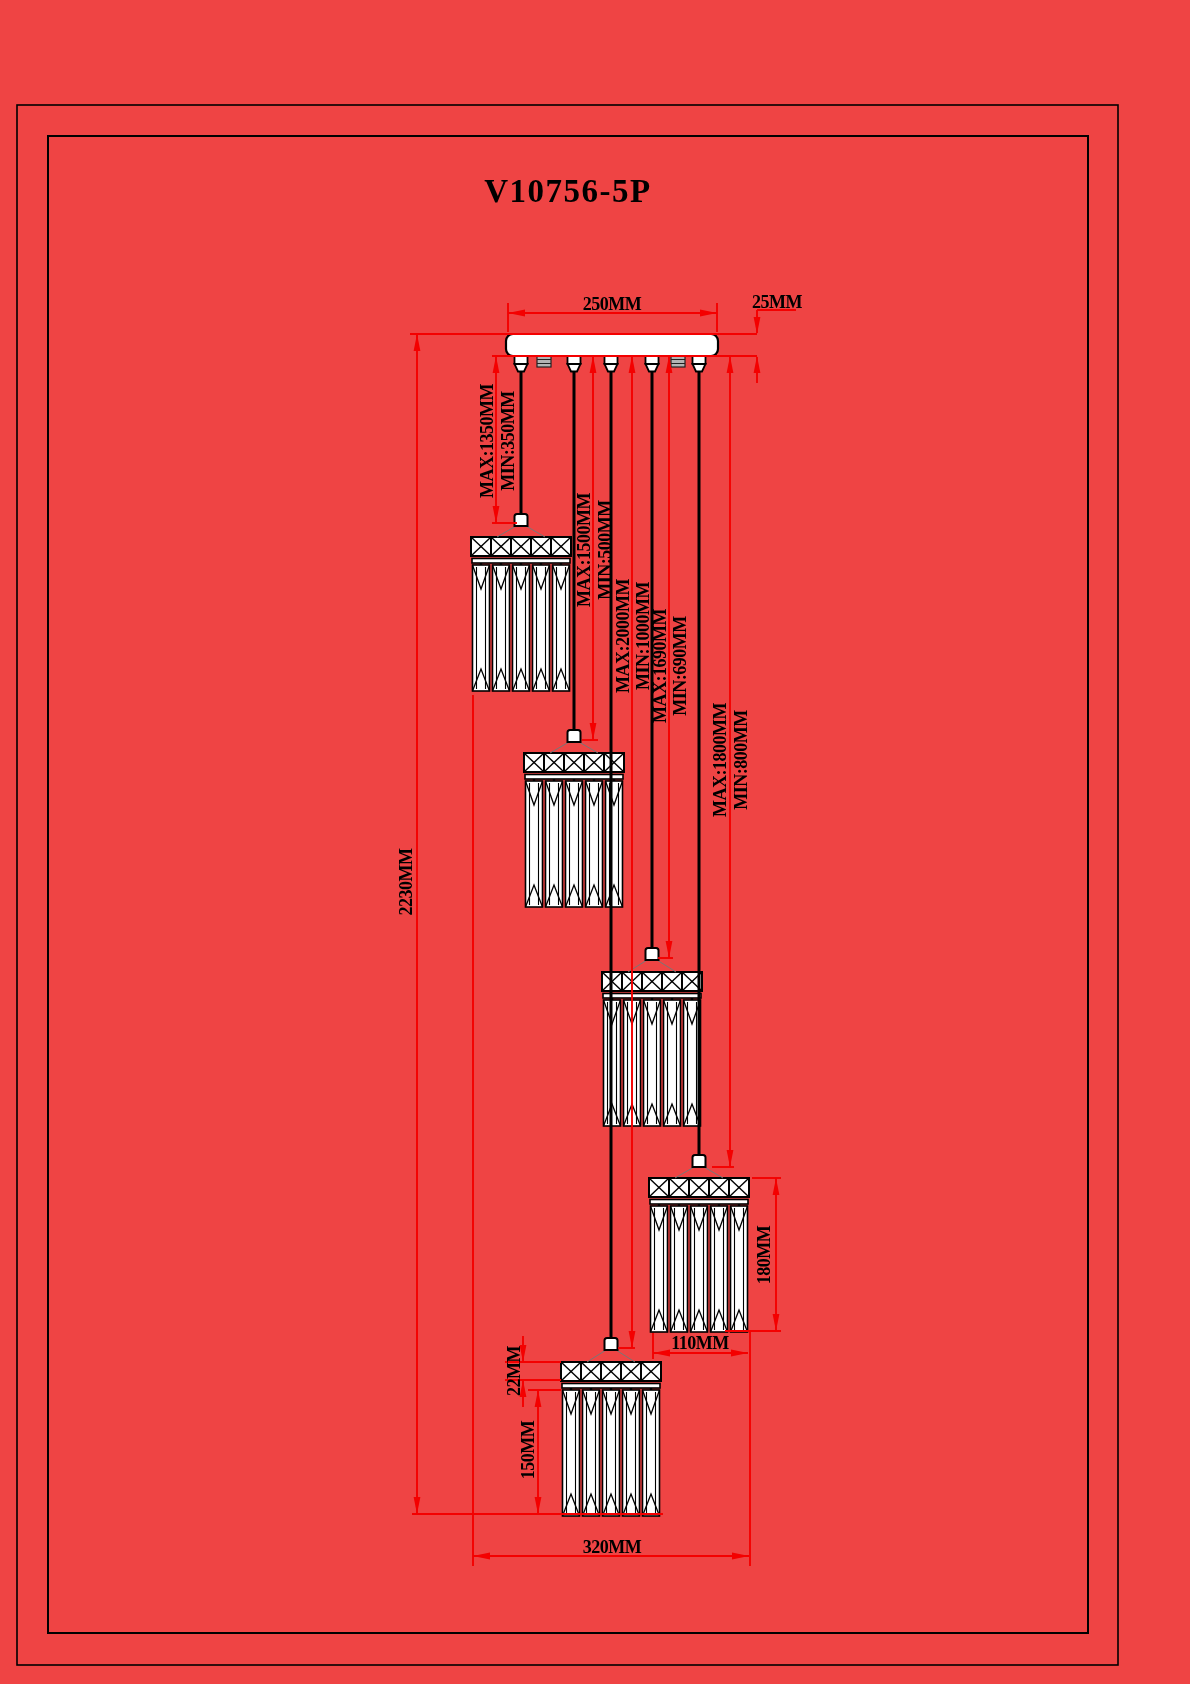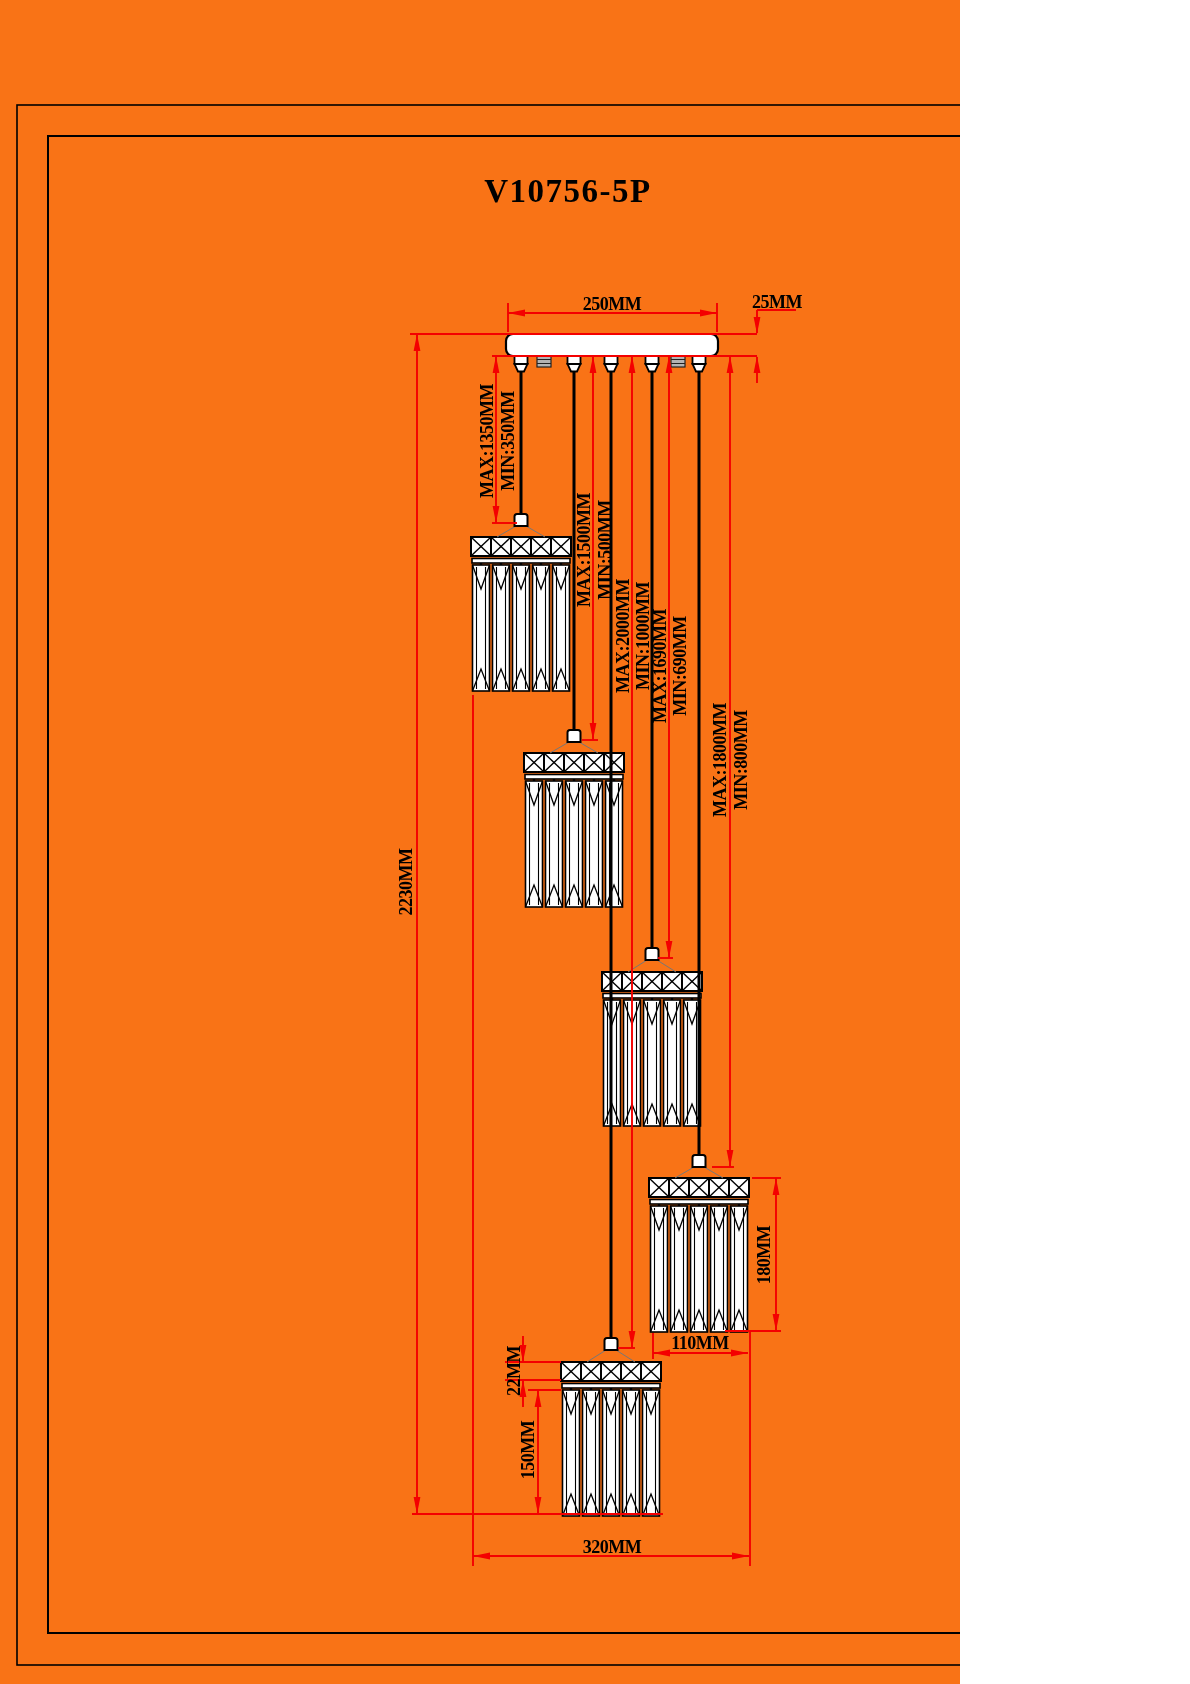--- a/index.html
+++ b/index.html
@@ -1,16 +1,16 @@
 <!DOCTYPE html>
 <html><head>
 <meta charset="utf-8">
 <style>
   html,body{margin:0;padding:0;background:#ffffff;}
-  .page{position:relative;width:960px;height:1684px;background:#f97316;overflow:hidden;
+  .page{position:relative;width:1190px;height:1684px;background:#ef4444;overflow:hidden;
         font-family:"Liberation Serif",serif;}
   svg{display:block;}
   .title{font:bold 33px "Liberation Serif",serif;letter-spacing:1.5px;fill:#000;}
   .dim{font:bold 18px "Liberation Serif",serif;letter-spacing:-0.5px;fill:#000;}
 </style>
 </head>
 <body>
 
 <div class="page">
 <svg width="1190" height="1684" viewBox="0 0 1190 1684" xmlns="http://www.w3.org/2000/svg">

